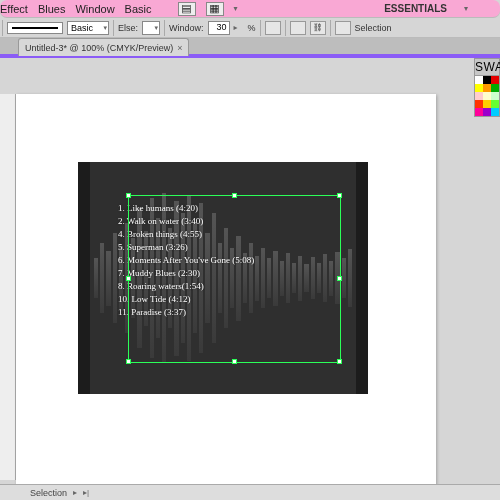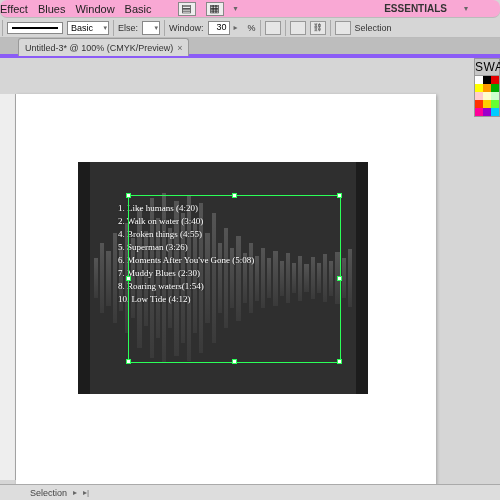--- a/index.html
+++ b/index.html
@@ -142,20 +142,21 @@
             </div>
           <ul class="tracklist" id="tracklist">
               <li>1.   Like humans (4:20)</li>
               <li>2.   Walk on water (3:40)</li>
               <li>4.   Broken things (4:55)</li>
               <li>5.   Superman (3:26)</li>
               <li>6.   Moments After You've Gone (5:08)</li>
               <li>7.   Muddy Blues (2:30)</li>
               <li>8.   Roaring waters(1:54)</li>
               <li>10. Low Tide (4:12)</li>
+              <li>11. Paradise (3:37)</li>
             </ul>
         </div>
         <div class="cd-side"></div>
       </div>
       <div class="sel-box" id="selbox" style="left: 112px; top: 101px; width: 213px; height: 168px;">
         <div class="handle" style="left:0;top:0"></div>
         <div class="handle" style="left:50%;top:0"></div>
         <div class="handle" style="left:100%;top:0"></div>
         <div class="handle" style="left:0;top:50%"></div>
         <div class="handle" style="left:100%;top:50%"></div>

